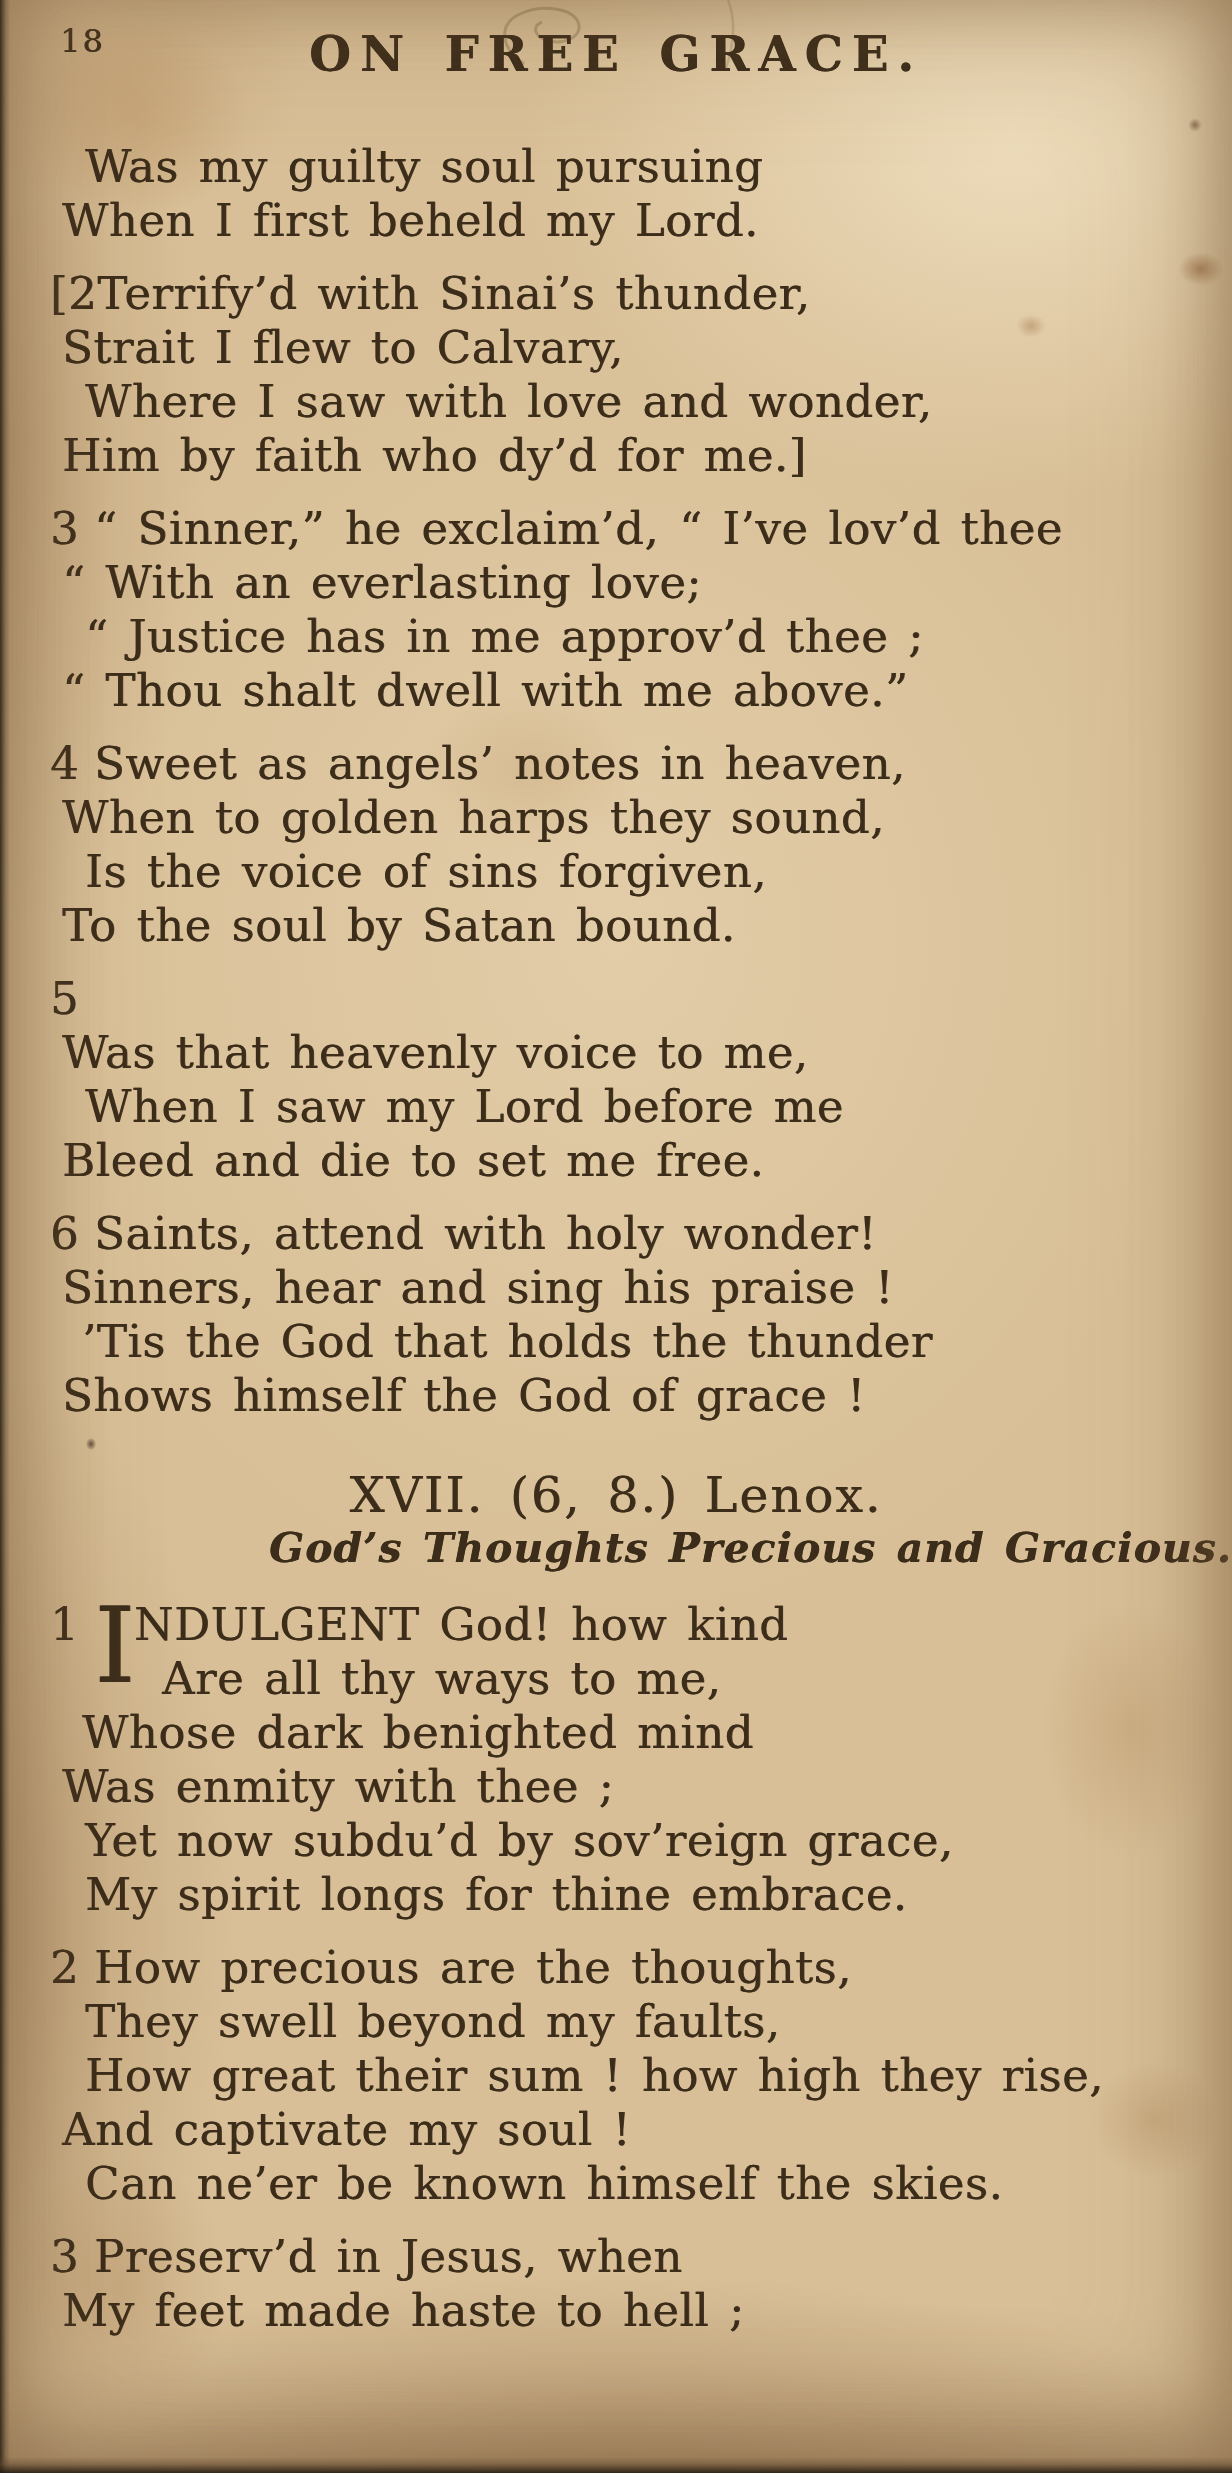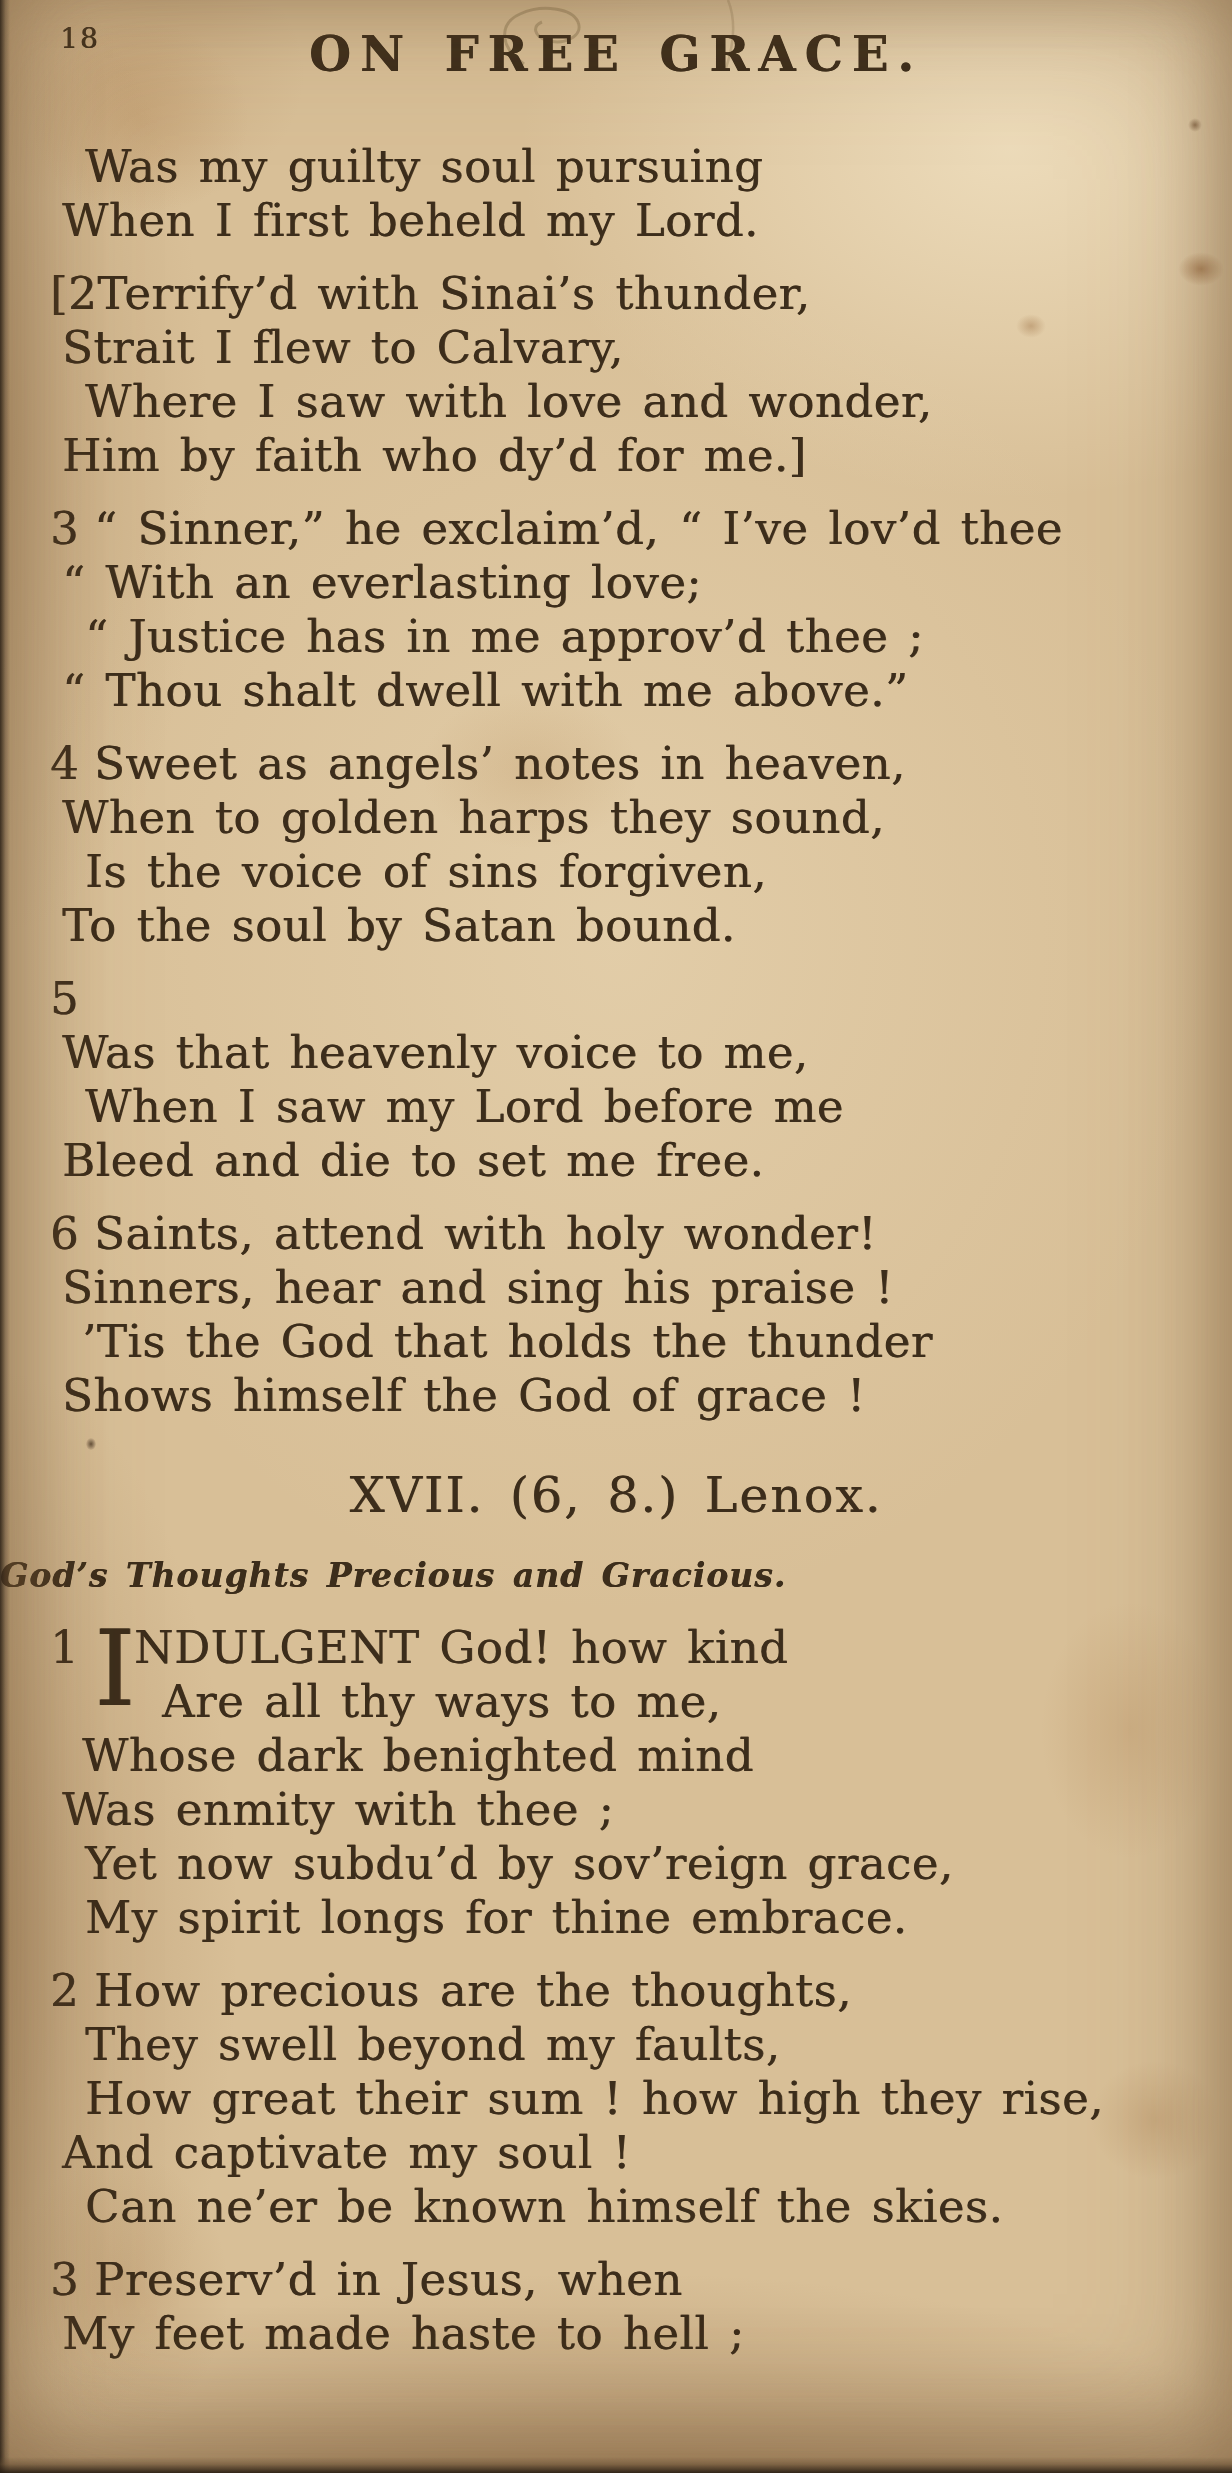--- a/index.html
+++ b/index.html
@@ -36,21 +36,21 @@
     position:absolute; left:0; right:0; bottom:0; height:16px; z-index:6;
     background:linear-gradient(to top, rgba(38,28,18,.9), rgba(92,70,46,.45) 55%, rgba(92,70,46,0));
   }
   .stain { position:absolute; border-radius:50%; pointer-events:none; z-index:1; }
   .squiggle { position:absolute; left:486px; top:0; z-index:2; }
 
   
   .header { position:relative; padding-top:26px; height:64px; z-index:3; }
   .pagenum {
     position:absolute; left:60px; top:22px;
-    font-size:28px; letter-spacing:2px;
+    font-size:32px; letter-spacing:2px;
     text-shadow:.6px 0 0 currentColor;
   }
   .running-title {
     text-align:center; font-size:48px; font-weight:bold;
     letter-spacing:9px; word-spacing:6px;
     text-shadow:.5px 0 0 currentColor;
   }
 
   
   .body { position:relative; margin-top:50px; z-index:3; }
@@ -68,25 +68,24 @@
   .vnum { flex:0 0 auto; min-width:44px; }
   .stanza { margin-bottom:19px; position:relative; }
   .stanza:last-child { margin-bottom:0; }
 
   .hymn-heading {
     text-align:center; font-size:49px; letter-spacing:2px; word-spacing:8px;
     margin-top:44px; 
     text-shadow:.6px 0 .5px rgba(62,46,28,.85);
   }
   .hymn-subtitle {
-    text-align:left; font-size:33px; font-style:italic; font-weight:bold;
+    text-align:right; font-size:41px; font-style:italic; font-weight:bold;
     letter-spacing:1px; word-spacing:5px;
     margin-bottom:26px;
     text-shadow:.4px 0 0 currentColor;
-    margin-top:32px;
   }
   .dropcap {
     position:absolute; left:94px; top:-4px;
     font-size:104px; line-height:1;
     text-shadow:1px 0 .5px rgba(62,46,28,.9);
   }
   .after-drop { margin-left:40px; }
 </style>
 </head>
 <body>

